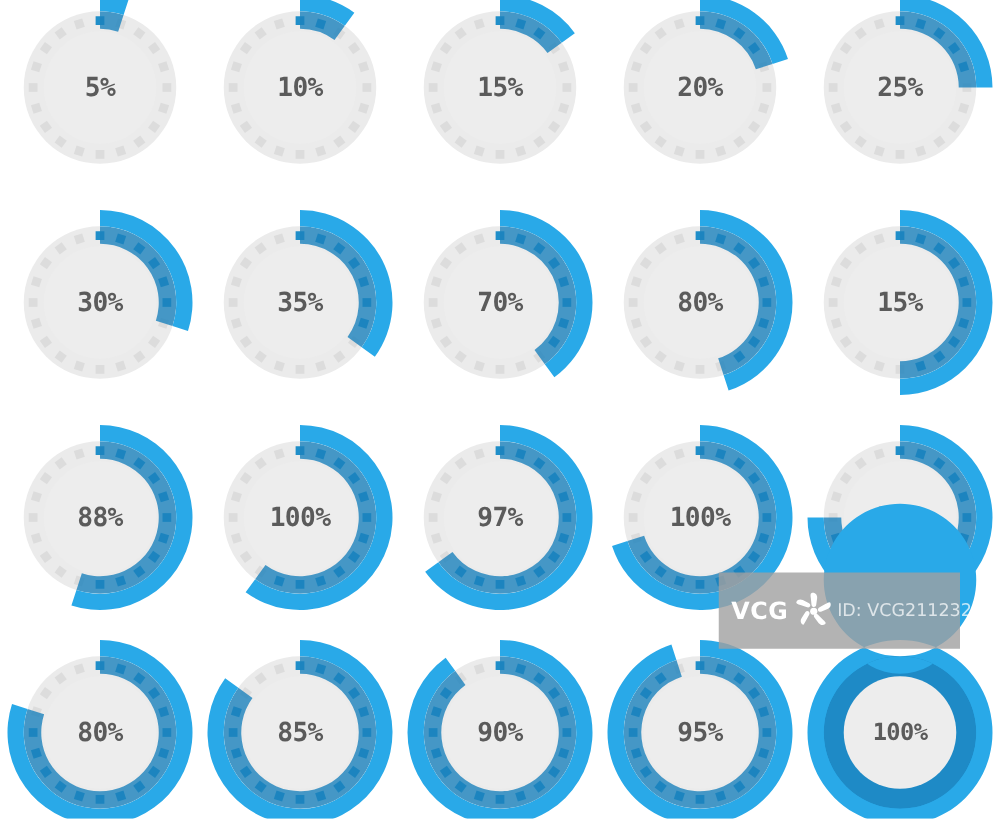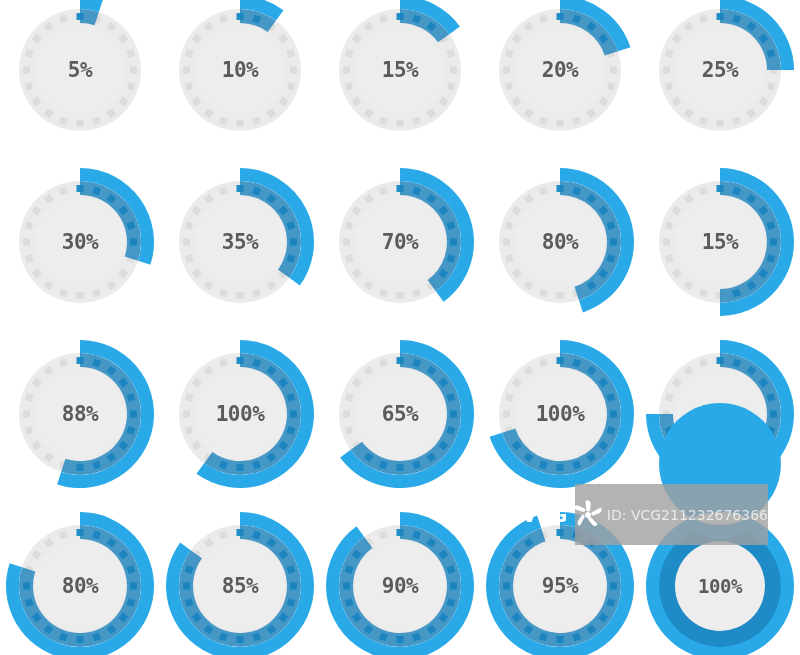--- a/index.html
+++ b/index.html
@@ -67,28 +67,27 @@
     user-select: none;
   }
   .gauge-label.small {
     font-size: 19px;
   }
 
   
   #watermark {
     position: absolute;
     left: 575px;
-    top: 484px;
+    top: 458px;
     width: 193px;
     height: 61px;
     background: rgba(160,160,160,0.80);
     display: flex;
     align-items: center;
     pointer-events: none;
-    justify-content: flex-end;
   }
   #wm-logo-text {
     font-family: "DejaVu Sans", "Liberation Sans", sans-serif;
     font-weight: bold;
     font-size: 19px;
     color: #ffffff;
     margin-left: 10px;
     letter-spacing: 0.5px;
   }
   #wm-mark {
@@ -595,21 +594,21 @@
               <rect x="23.00" y="76.50" width="7" height="7" fill="#dcdcdc" transform="rotate(270.00 26.50 80.00)"></rect>
               <rect x="25.62" y="59.97" width="7" height="7" fill="#dcdcdc" transform="rotate(288.00 29.12 63.47)"></rect>
               <rect x="33.22" y="45.05" width="7" height="7" fill="#dcdcdc" transform="rotate(306.00 36.72 48.55)"></rect>
               <rect x="45.05" y="33.22" width="7" height="7" fill="#dcdcdc" transform="rotate(324.00 48.55 36.72)"></rect>
               <rect x="59.97" y="25.62" width="7" height="7" fill="#dcdcdc" transform="rotate(342.00 63.47 29.12)"></rect>
             </g>
             <path d="M 80 6 A 74 74 0 1 1 20.132742416253897 123.49610866964302 L 30.649963343128213 115.85490038984088 A 61 61 0 1 0 80 19 Z" fill="#29a9e8" fill-rule="evenodd"></path>
             <path d="M 80 19 A 61 61 0 1 1 30.649963343128213 115.85490038984088 L 41.97620126437747 107.62590685774624 A 47 47 0 1 0 80 33 Z" fill="#1c82bd" fill-opacity="0.80" fill-rule="evenodd" clip-path="url(#clip-gauge-65)"></path>
             <circle cx="80" cy="80" r="45" fill="#ededed"></circle>
           </svg>
-          <div class="gauge-label">65%</div>
+          <div class="gauge-label">97%</div>
         </div>
       </div>
       <div class="cell">
         <div class="gauge">
           <svg viewBox="0 0 160 160">
             <defs>
               <clipPath id="clip-gauge-70">
                 <circle cx="80" cy="80" r="61"></circle>
               </clipPath>
             </defs>

